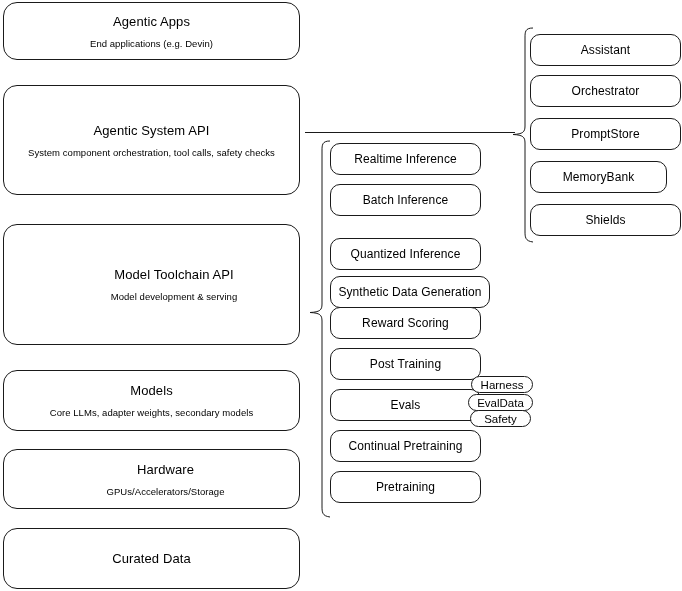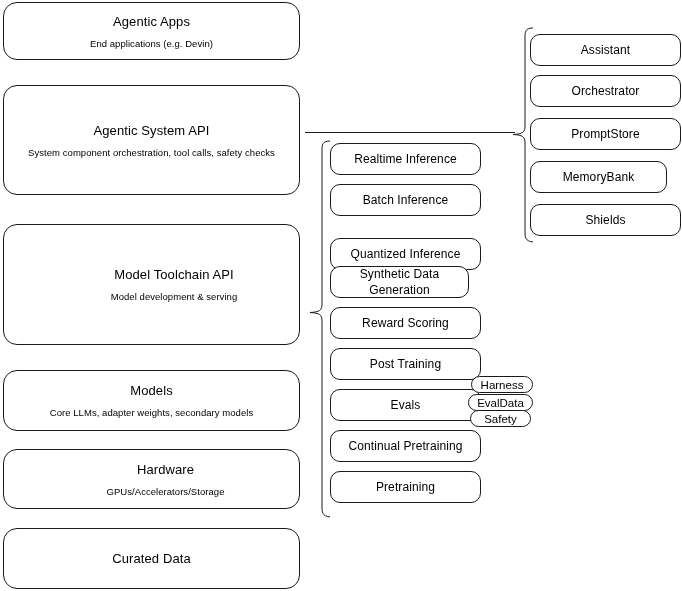--- a/index.html
+++ b/index.html
@@ -134,21 +134,21 @@
 
   <div class="box chip" style="left:330px; top:143px; width:151px;">
     <span>Realtime Inference</span>
   </div>
   <div class="box chip" style="left:330px; top:184px; width:151px;">
     <span>Batch Inference</span>
   </div>
   <div class="box chip" style="left:330px; top:225px; width:151px;margin-top:13px;">
     <span>Quantized Inference</span>
   </div>
-  <div class="box chip" style="left:330px; top:266px; width:139px;">
+  <div class="box chip" style="left:330px; top:276px; width:160px;">
     <span>Synthetic Data Generation</span>
   </div>
   <div class="box chip" style="left:330px; top:307px; width:151px;">
     <span>Reward Scoring</span>
   </div>
   <div class="box chip" style="left:330px; top:348px; width:151px;">
     <span>Post Training</span>
   </div>
   <div class="box chip" style="left:330px; top:389px; width:151px;">
     <span>Evals</span>

